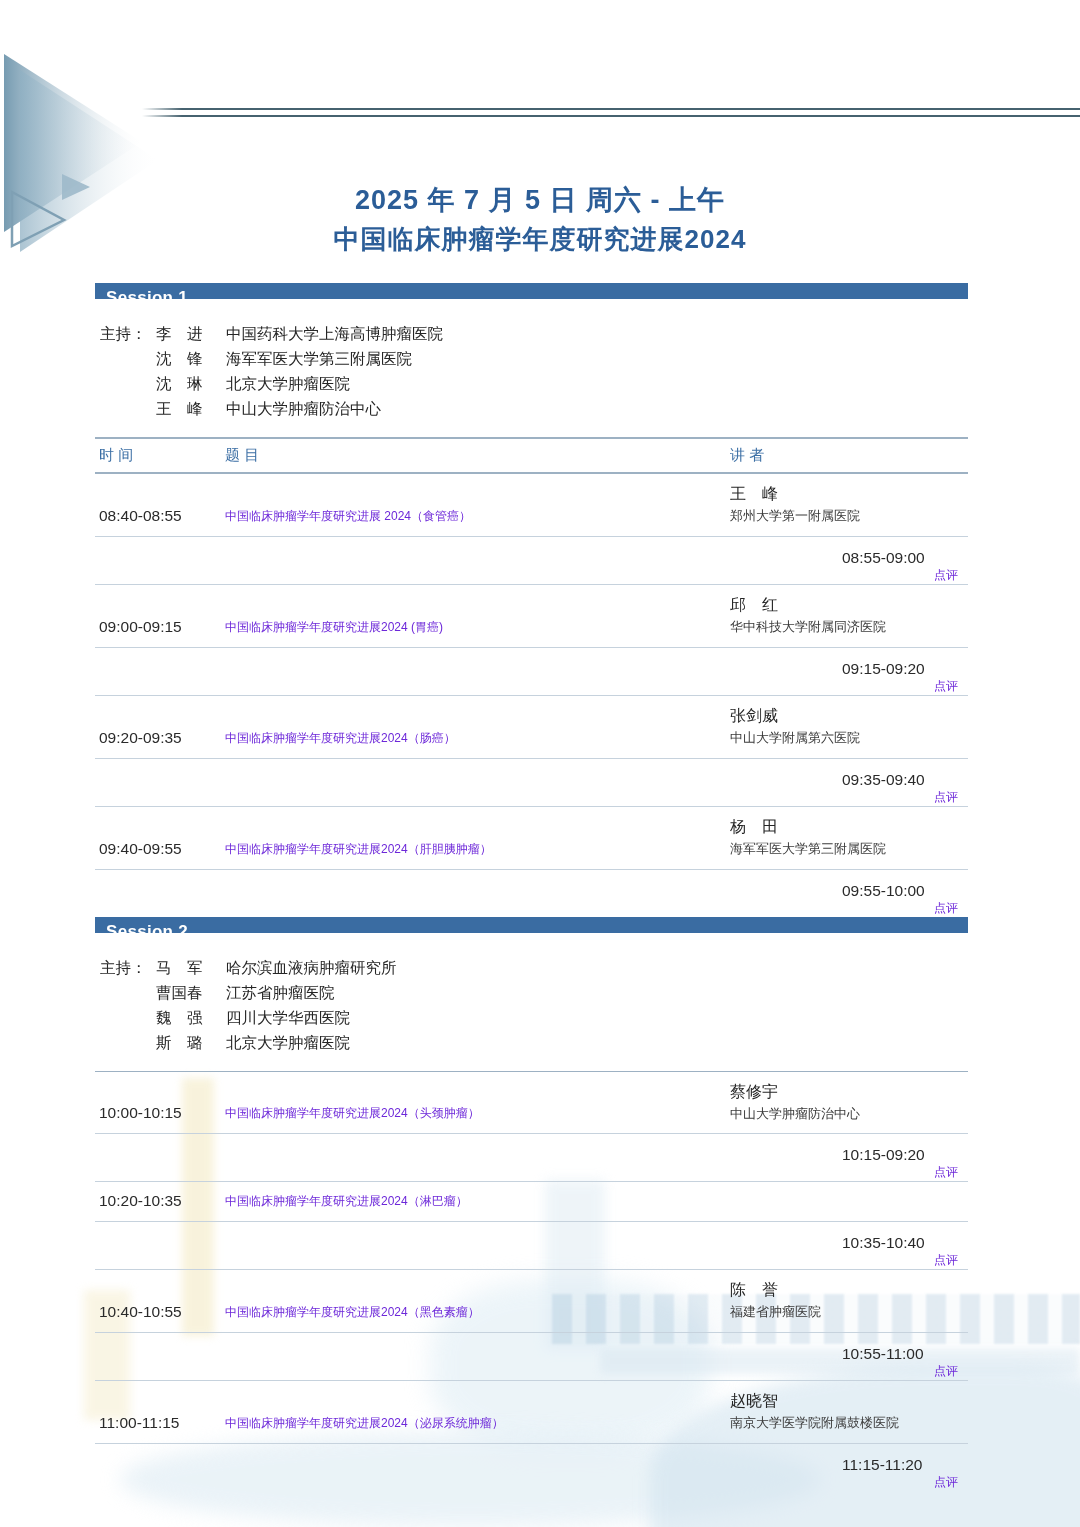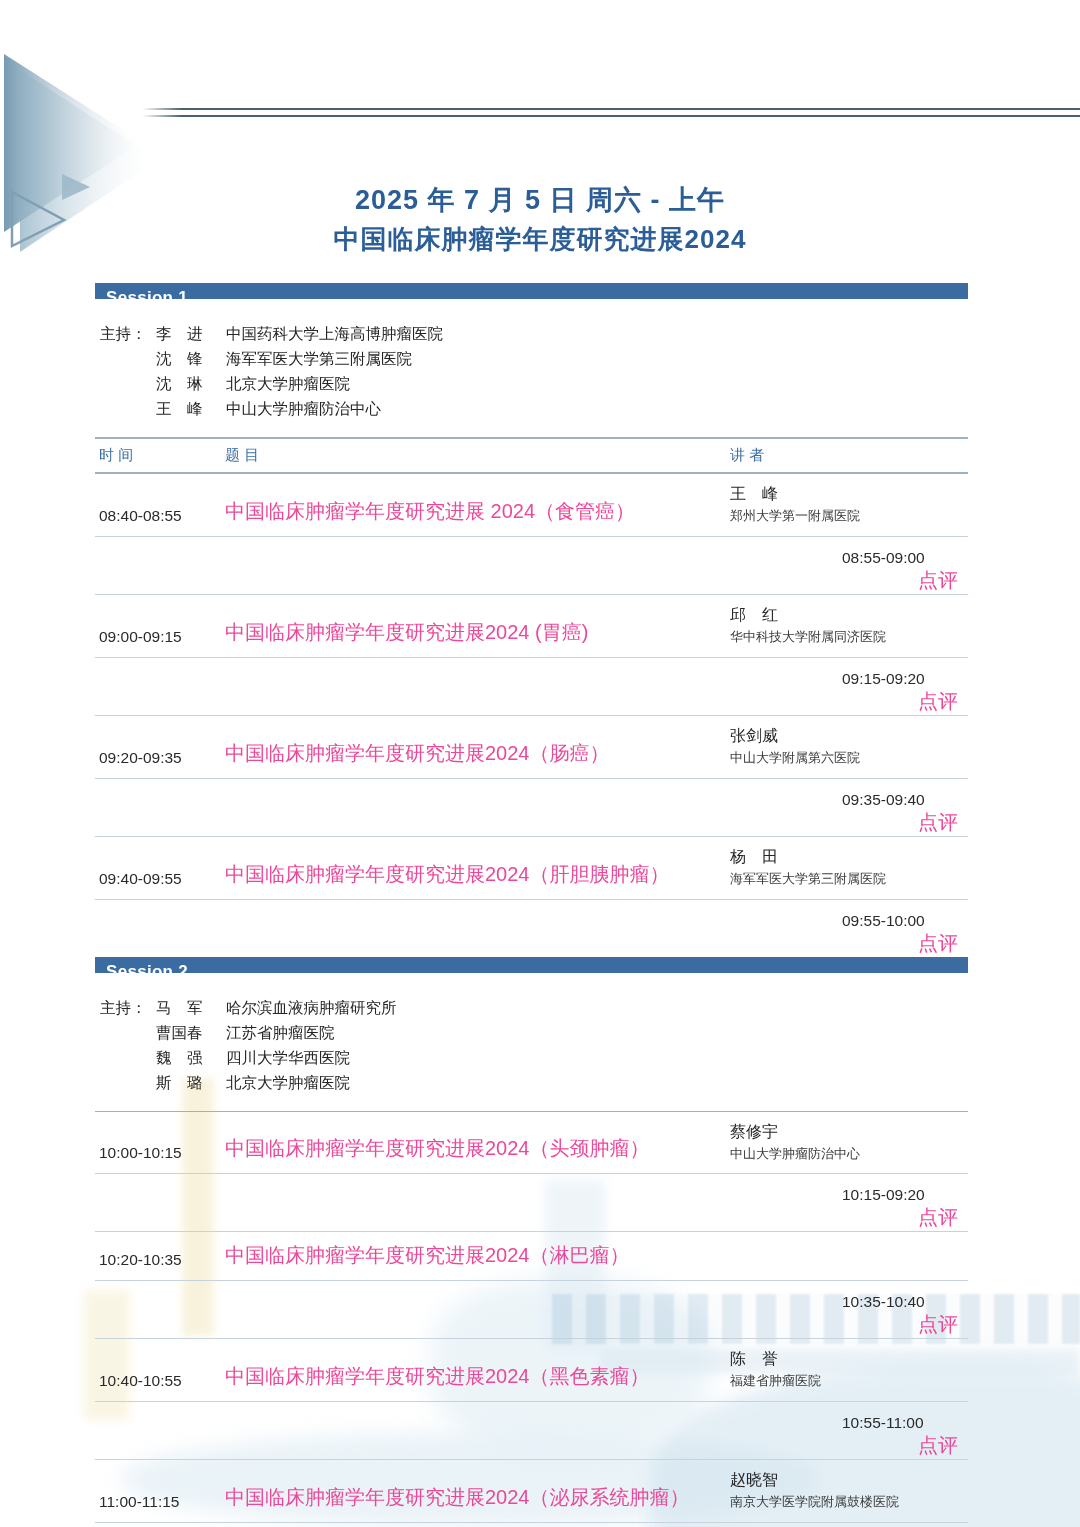--- a/index.html
+++ b/index.html
@@ -61,21 +61,21 @@
 
   .col-time{width:130px;flex:none;padding-left:4px;box-sizing:border-box;}
   .col-topic{flex:1;padding-right:10px;}
   .col-speaker{width:238px;flex:none;}
 
   .trow{display:flex;align-items:flex-end;border-bottom:1px solid var(--line-soft);}
   .trow:last-child{border-bottom:none;}
   .trow.talk{padding:10px 0 11px;}
   .trow.comment{padding:12px 0 0;flex-direction:column;}
   .trow .col-time{font-size:15.5px;color:#2a2a2a;}
-  .trow .col-topic{font-size:20px;color:#ec4899;}
+  .trow .col-topic{font-size:12px;color:#6d28d9;}
   .speaker-name{display:block;font-size:16px;white-space:pre;color:#262626;line-height:1.25;}
   .speaker-affiliation{display:block;font-size:13px;color:#3a3a3a;margin-top:4px;line-height:1.3;}
 </style>
 </head>
 <body>
 
 <div class="page">
 
   <svg class="corner-decor" viewBox="0 0 230 230" aria-hidden="true">
     <defs>

